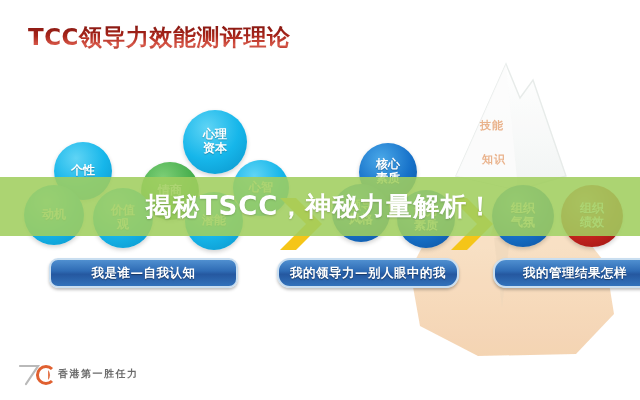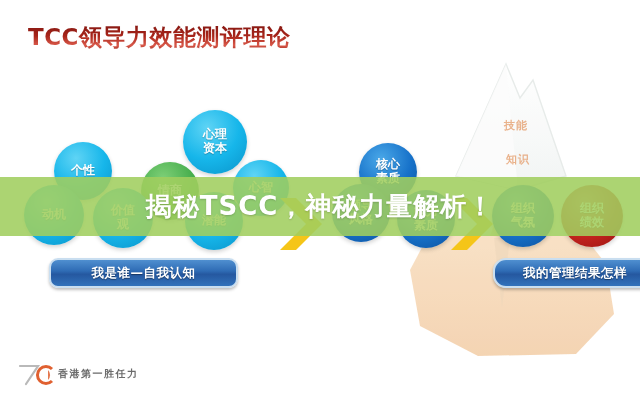--- a/index.html
+++ b/index.html
@@ -44,21 +44,20 @@
     height: 300px;
     opacity: .85;
   }
   .iceberg-label {
     position: absolute;
     font-size: 11px;
     font-weight: bold;
     color: #e08a4e;
     opacity: .75;
     letter-spacing: 1px;
-    margin-left: 24px;
   }
   .ice-skill { left: 82px; top: 60px; }
   .ice-knowledge { left: 84px; top: 94px; }
 
   
   .banner {
     position: absolute;
     left: 0;
     top: 177px;
     width: 640px;
@@ -248,20 +247,21 @@
 
   <div class="bubble b-red" style="left:561px; top:185px; width:62px; height:62px;">
     <span>组织</span>
     <span>绩效</span>
   </div>
 
   <div class="banner"></div>
   <div class="banner-text">揭秘TSCC，神秘力量解析！</div>
 
   <div class="pill" style="left:49px; top:258px; width:185px;border-radius:9px;">我是谁—自我认知</div>
+  <div class="pill" style="left:277px; top:258px; width:178px;">我的领导力—别人眼中的我</div>
   <div class="pill" style="left:462px; top:258px; width:160px;margin-left:31px;">我的管理结果怎样</div>
 
   <div class="logo">
     <svg width="40" height="24" viewBox="0 0 40 24">
       <path d="M2 4 L20 4 L8 22" fill="none" stroke="#b9b9b9" stroke-width="2.2" stroke-linecap="round"></path>
       <path d="M34 7 A8.5 8.5 0 1 0 34 19" fill="none" stroke="#e06030" stroke-width="3"></path>
       <path d="M30 8 A7 7 0 0 1 30 18 Z" fill="#e06030" opacity=".85"></path>
     </svg>
     <span class="logo-text">香港第一胜任力</span>
   </div>

